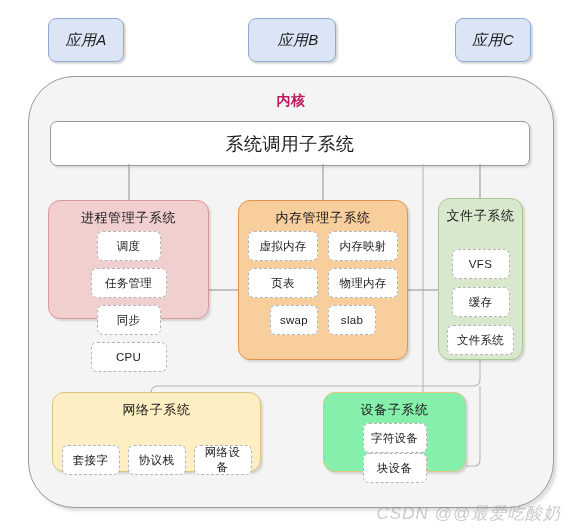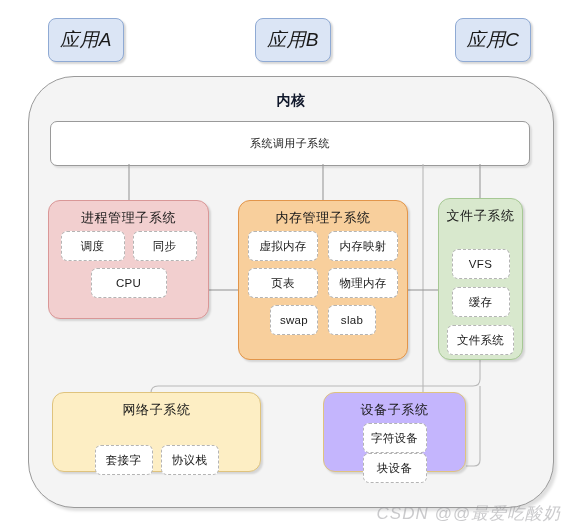--- a/index.html
+++ b/index.html
@@ -21,21 +21,21 @@
   
   .app-box {
     position: absolute;
     background: #dbe5f5;
     border: 1px solid #8faad4;
     border-radius: 8px;
     box-shadow: 2px 2px 2px rgba(0,0,0,0.16);
     display: flex;
     align-items: center;
     justify-content: center;
-    font-size: 19px;
+    font-size: 15px;
     font-style: italic;
     color: #1a1a1a;
     letter-spacing: 0.4px;
   }
 
   
   #kernel {
     position: absolute;
     left: 28px;
     top: 76px;
@@ -47,38 +47,38 @@
     box-shadow: 3px 3px 3px rgba(0,0,0,0.13);
   }
   #kernel-title {
     position: absolute;
     left: 0;
     top: 15px;
     width: 100%;
     text-align: center;
     font-size: 14px;
     font-weight: bold;
-    color: #0f172a;
+    color: #be185d;
     letter-spacing: 0.5px;
   }
 
   
   #syscall {
     position: absolute;
     left: 21px;
     top: 44px;
     width: 478px;
     height: 43px;
     background: #ffffff;
     border: 1px solid #9a9a9a;
     border-radius: 7px;
     display: flex;
     align-items: center;
     justify-content: center;
-    font-size: 11px;
+    font-size: 18px;
     color: #1a1a1a;
     letter-spacing: 0.4px;
     box-shadow: 2px 2px 2px rgba(0,0,0,0.10);
   }
 
   
   #wires {
     position: absolute;
     left: 0;
     top: 0;
@@ -178,21 +178,21 @@
   }
 </style>
 </head>
 <body>
 
 <div id="stage">
 
   <div class="app-box" id="app-0" style="left: 48px; top: 18px; width: 74px; height: 42px;">
     <span>应用A</span>
   </div>
-  <div class="app-box" id="app-1" style="left: 255px; top: 18px; width: 74px; height: 42px;">
+  <div class="app-box" id="app-1" style="left: 248px; top: 18px; width: 74px; height: 42px; padding-left: 12px;">
     <span>应用B</span>
   </div>
   <div class="app-box" id="app-2" style="left: 455px; top: 18px; width: 74px; height: 42px;">
     <span>应用C</span>
   </div>
 
   <div id="kernel">
     <div id="kernel-title">内核</div>
     <div id="syscall">
       <span>系统调用子系统</span>
@@ -214,20 +214,21 @@
       <path d="M 480,360 L 480,379 Q 480,386 473,386 L 158,386 Q 151,386 151,393 L 151,398" stroke="#b8b8b8"></path>
 
       <path d="M 480,386 L 480,460 Q 480,466 474,466 L 466,466" stroke="#b8b8b8"></path>
     </g>
   </svg>
 
   <div class="group g-process" id="grp-process" style="background: rgb(242, 207, 207); border-color: rgb(217, 151, 151);">
     <div class="group-title">进程管理子系统</div>
     <div class="group-body">
       <div class="chip">调度</div>
+      <div class="chip wide">任务管理</div>
       <div class="chip">同步</div>
       <div class="chip wide">CPU</div>
     </div>
   </div>
 
   <div class="group g-memory" id="grp-memory" style="background: rgb(248, 207, 156); border-color: rgb(226, 149, 74);">
     <div class="group-title">内存管理子系统</div>
     <div class="group-body">
       <div class="chip">虚拟内存</div>
       <div class="chip">内存映射</div>
@@ -245,24 +246,25 @@
       <div class="chip">缓存</div>
       <div class="chip wide">文件系统</div>
     </div>
   </div>
 
   <div class="group g-network" id="grp-network" style="background: rgb(253, 238, 196); border-color: rgb(223, 195, 126);">
     <div class="group-title">网络子系统</div>
     <div class="group-body">
       <div class="chip">套接字</div>
       <div class="chip">协议栈</div>
-    </div>
-  </div>
-
-  <div class="group g-device" id="grp-device" style="background: #c4b5fd; border-color: rgb(223, 195, 126);">
+      <div class="chip">网络设备</div>
+    </div>
+  </div>
+
+  <div class="group g-device" id="grp-device" style="background: #86efac; border-color: rgb(223, 195, 126);">
     <div class="group-title">设备子系统</div>
     <div class="group-body">
       <div class="chip">字符设备</div>
       <div class="chip">块设备</div>
     </div>
   </div>
 
   <div id="watermark">CSDN @@最爱吃酸奶</div>
 
 </div>

